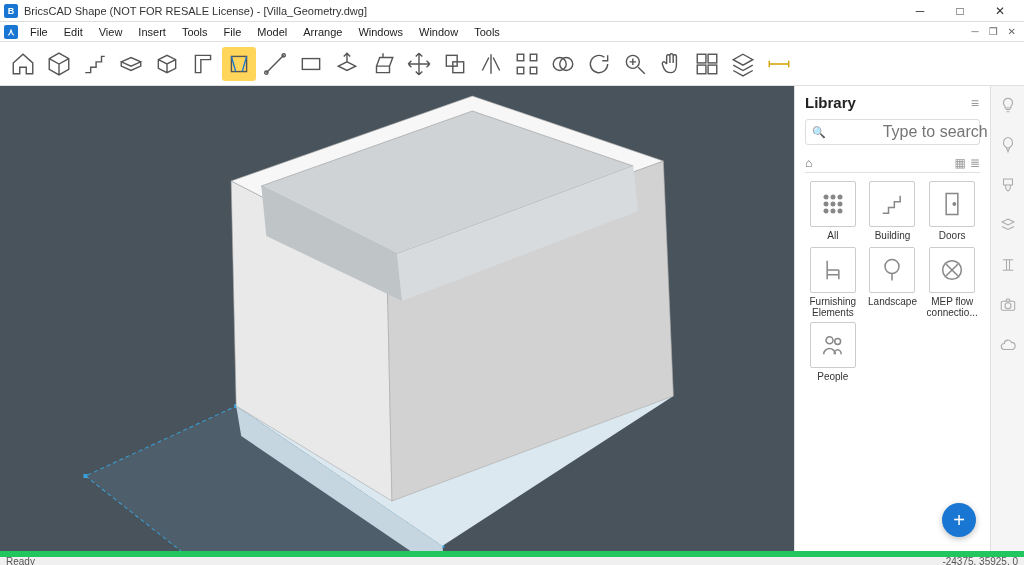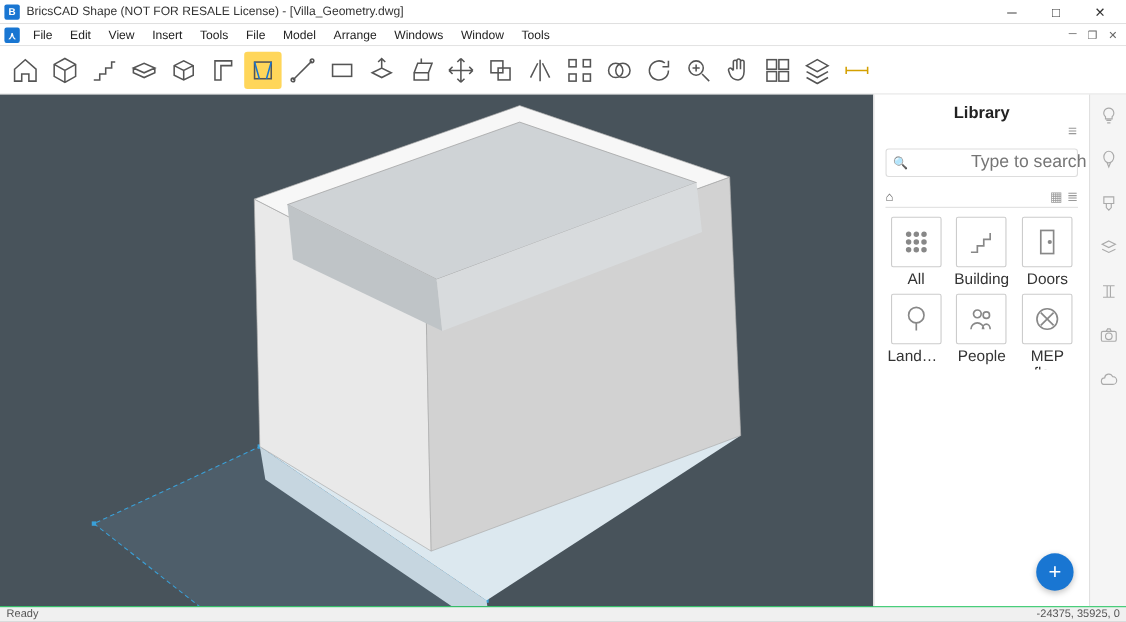--- a/index.html
+++ b/index.html
@@ -23,44 +23,44 @@
   .tool svg { width: 26px; height: 26px; stroke:#555; fill:none; stroke-width:1.3; }
   .tool.active { background: #ffc107aa; }
 
   
   .main { display: flex; height: calc(565px - 22px - 20px - 44px - 14px); }
 
   .viewport { flex:1; background: #48535b; position: relative; overflow:hidden; }
   .viewport svg { width:100%; height:100%; display:block; }
 
   .side-panel { width: 196px; background: #fff; border-left:1px solid #e0e0e0; display:flex; flex-direction:column; padding: 8px 10px; position:relative;}
-  .side-panel .hdr { display:flex; align-items:center; margin-bottom:8px;flex-direction:column;}
+  .side-panel .hdr { display:flex; align-items:center; margin-bottom:8px;}
   .side-panel .hdr h3 { font-size: 15px; font-weight:600; color:#222; }
   .side-panel .hdr .menu-ic { margin-left:auto; color:#999; font-size:14px; letter-spacing:1px;}
   .search-box { border:1px solid #ddd; border-radius:3px; height:26px; display:flex; align-items:center; padding:0 6px; color:#aaa; font-size:11px; margin-bottom:8px;}
   .search-box .mag { margin-right:6px; }
   .search-box input { border:none; outline:none; flex:1; font-size:16px; color:#333; background:transparent;text-align:center;}
   .lib-toolbar { display:flex; align-items:center; height:20px; border-bottom:1px solid #e0e0e0; margin-bottom:8px;}
   .lib-toolbar .home { color:#666; font-size:12px;}
   .lib-toolbar .views { margin-left:auto; display:flex; gap:4px; color:#999; font-size:12px;}
 
   .lib-grid { display:grid; grid-template-columns: repeat(3, 1fr); gap: 6px 4px; }
   .lib-item { display:flex; flex-direction:column; align-items:center; }
   .lib-thumb { width:46px; height:46px; border:1px solid #ccc; border-radius:2px; display:flex; align-items:center; justify-content:center; color:#888; }
   .lib-thumb svg { width:28px; height:28px; stroke:#888; fill:none; stroke-width:1.3;}
-  .lib-label { font-size:14px; color:#333; margin-top:3px; text-align:center; width:52px; overflow:hidden; text-overflow:ellipsis; line-height:1.1; max-height:20px;}
+  .lib-label { font-size:10px; color:#333; margin-top:3px; text-align:center; width:52px; overflow:hidden; text-overflow:ellipsis; line-height:1.1; max-height:20px;}
 
   .fab { position:absolute; right:14px; bottom:14px; width:34px; height:34px; border-radius:50%; background:#1976d2; color:#fff; display:flex; align-items:center; justify-content:center; font-size:20px; box-shadow:0 2px 6px rgba(0,0,0,.25);}
 
   .right-rail { width:34px; background:#f5f5f5; border-left:1px solid #e0e0e0; display:flex; flex-direction:column; align-items:center; padding-top:8px; gap:18px;}
   .rail-ic { width:22px; height:22px; display:flex; align-items:center; justify-content:center; color:#aaa; }
   .rail-ic svg { width:18px; height:18px; stroke:#aaa; fill:none; stroke-width:1.4;}
 
   
-  .statusbar { height:14px; background:#f0f0f0; border-top:1px solid #22c55e; font-size:10px; color:#555; display:flex; align-items:center; padding:0 6px;}
+  .statusbar { height:14px; background:#f0f0f0; border-top:6px solid #22c55e; font-size:10px; color:#555; display:flex; align-items:center; padding:0 6px;}
   .statusbar .coords { margin-left:auto; }
 </style>
 </head>
 <body>
 
 <div class="titlebar">
   <div class="app-icon">B</div>
   <span>BricsCAD Shape (NOT FOR RESALE License) - [Villa_Geometry.dwg]</span>
   <div class="win-controls">
     <div class="win-btn">─</div>
@@ -287,45 +287,53 @@
             <svg viewBox="0 0 24 24">
               <rect x="7" y="3" width="10" height="18"></rect>
               <circle cx="14" cy="12" r="1" fill="#888"></circle>
             </svg>
           </div>
         <div class="lib-label">Doors</div>
       </div>
       <div class="lib-item">
         <div class="lib-thumb">
             <svg viewBox="0 0 24 24">
+              <path d="M7 4v8h10 M7 12v8 M17 12v8 M7 16h10"></path>
+            </svg>
+          </div>
+        <div class="lib-label">Furnishing Elements</div>
+      </div>
+      <div class="lib-item">
+        <div class="lib-thumb">
+            <svg viewBox="0 0 24 24">
               <circle cx="12" cy="9" r="6"></circle>
               <path d="M12 15v6"></path>
             </svg>
           </div>
         <div class="lib-label">Landscape</div>
+      </div>
+      <div class="lib-item">
+        <div class="lib-thumb">
+            <svg viewBox="0 0 24 24">
+              <circle cx="12" cy="12" r="8"></circle>
+              <path d="M7 7l10 10 M17 7L7 17"></path>
+            </svg>
+          </div>
+        <div class="lib-label">MEP flow connectio...</div>
       </div>
       <div class="lib-item">
         <div class="lib-thumb">
             <svg viewBox="0 0 24 24">
               <circle cx="9" cy="8" r="3"></circle>
               <circle cx="16" cy="9" r="2.5"></circle>
               <path d="M4 20c0-3 2.5-5 5-5s5 2 5 5 M13 20c0-2.5 1.5-4 3-4s3 1.5 3 4"></path>
             </svg>
           </div>
         <div class="lib-label">People</div>
       </div>
-      <div class="lib-item">
-        <div class="lib-thumb">
-            <svg viewBox="0 0 24 24">
-              <circle cx="12" cy="12" r="8"></circle>
-              <path d="M7 7l10 10 M17 7L7 17"></path>
-            </svg>
-          </div>
-        <div class="lib-label">MEP flow connectio...</div>
-      </div>
     </div>
     <div class="fab">+</div>
   </div>
 
   <div class="right-rail">
     <div class="rail-ic">
         <svg viewBox="0 0 24 24">
           <path d="M9 18h6 M10 21h4 M12 3a6 6 0 0 0-4 10.5V16h8v-2.5A6 6 0 0 0 12 3z"></path>
         </svg>
       </div>

